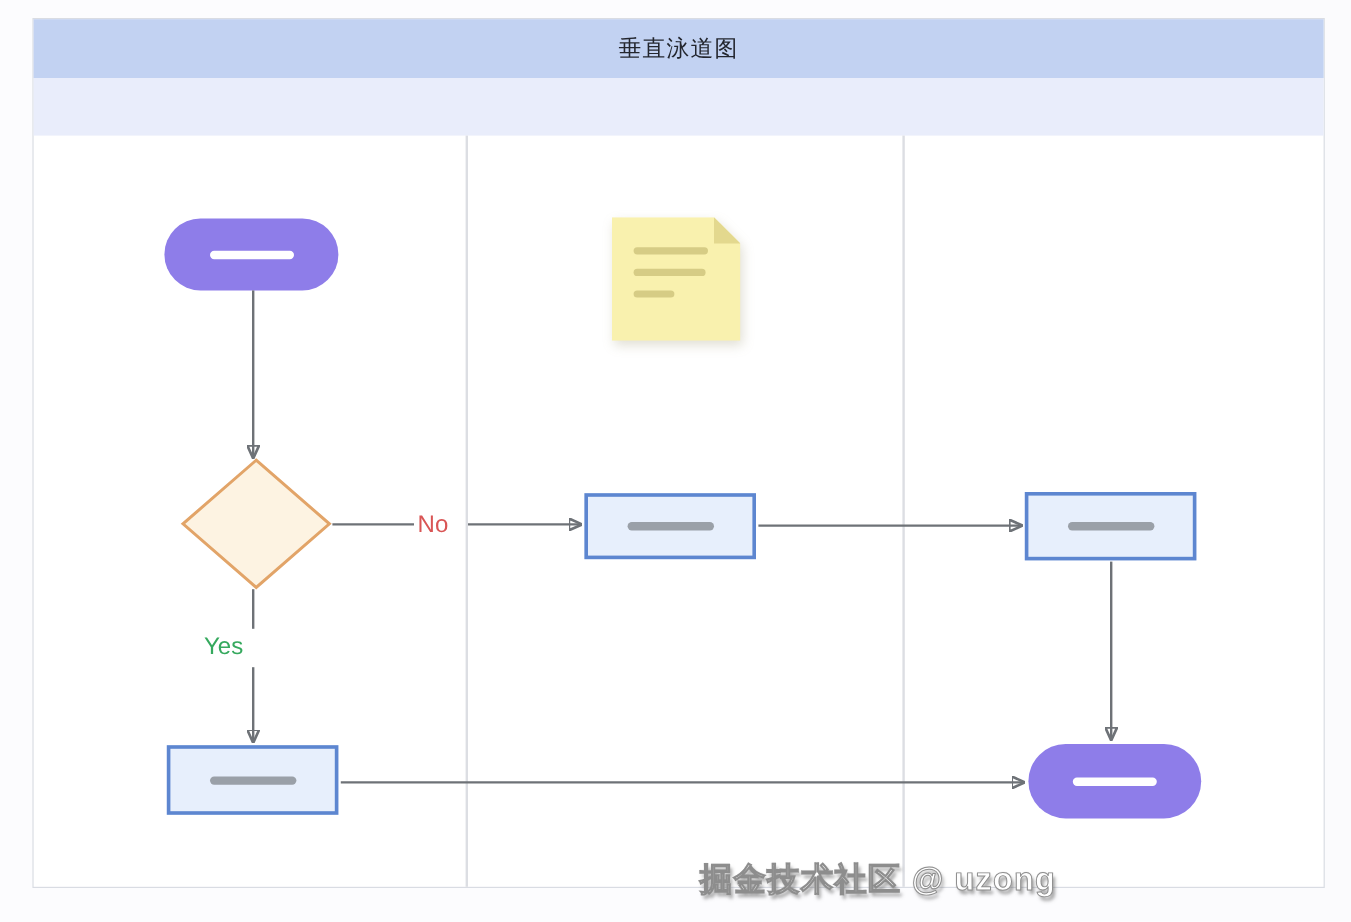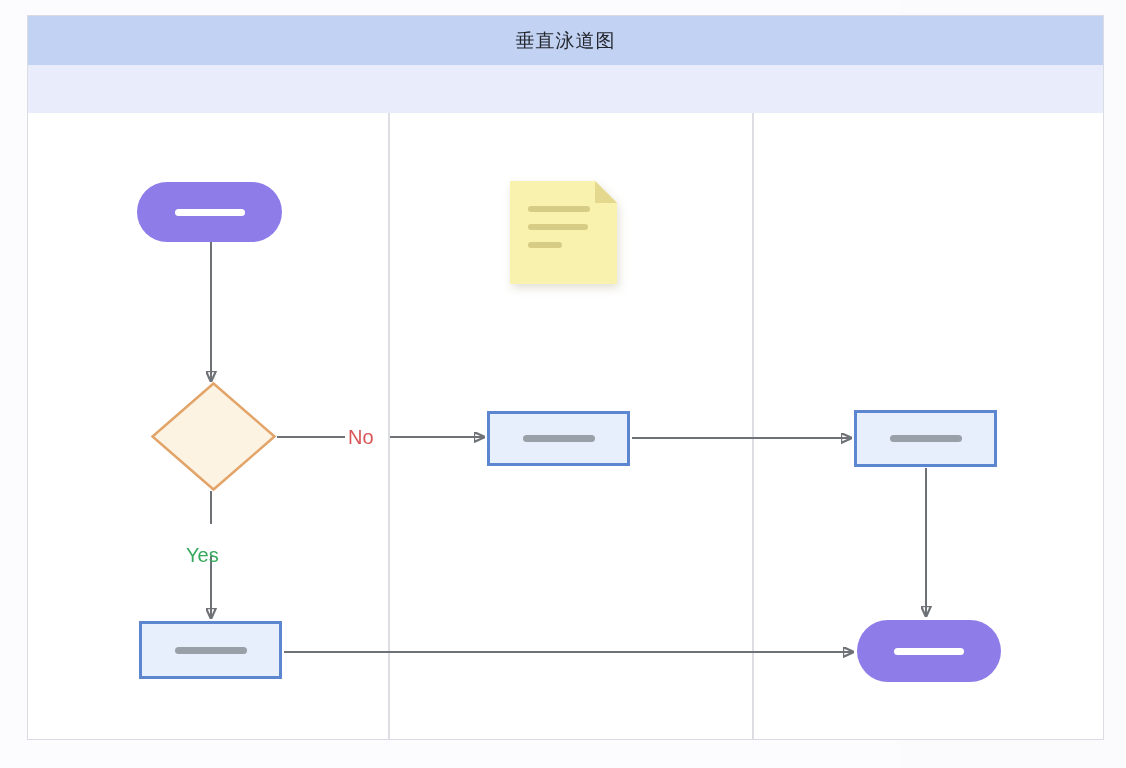--- a/index.html
+++ b/index.html
@@ -75,21 +75,21 @@
   .sticky-note .fold  { fill: var(--note-fold, #e3d88e); }
   .sticky-note .line  { fill: var(--note-line, #d6cc85); }
 
   
   svg.wires { position: absolute; left: 0; top: 0; width: 1126px; height: 768px; pointer-events: none; }
   svg.wires path { stroke: var(--connector, #6e7277); stroke-width: 2px; fill: none; pointer-events: stroke; }
   .arrowhead { fill: var(--arrowhead, #53585f); }
 
   .edge-label { position: absolute; font-size: 20px; text-align: left; }
   .edge-label.no  { left: 348px; top: 426px; width: 44px; color: var(--no-label, #d95555); }
-  .edge-label.yes { left: 186px; top: 528px; width: 50px; color: var(--yes-label, #36a95e); margin-top: 16px; }
+  .edge-label.yes { left: 170px; top: 528px; width: 50px; color: var(--yes-label, #36a95e); }
 
   
   .watermark {
     position: absolute; right: 20px; top: 715px;
     font-size: 27px; font-weight: 600; letter-spacing: 1px;
     color: #ffffff;
     -webkit-text-stroke: 0.8px #8d8d8d;
     text-shadow: 0 0 1px #9a9a9a, 2px 3px 3px rgba(90,90,90,0.55);
     white-space: nowrap;
   }
@@ -152,14 +152,15 @@
     <path d="M632,438 L851,438" marker-end="url(#arrow)"></path>
     <path d="M211,491 L211,524"></path>
     <path d="M211,556 L211,618" marker-end="url(#arrow)"></path>
     <path d="M926,468 L926,616" marker-end="url(#arrow)"></path>
     <path d="M284,652 L853,652" marker-end="url(#arrow)"></path>
   </svg>
 
   <div class="edge-label no">No</div>
   <div class="edge-label yes">Yes</div>
 
+  <div class="watermark">掘金技术社区 @ uzong</div>
 
 </div>
 
 </body></html>

